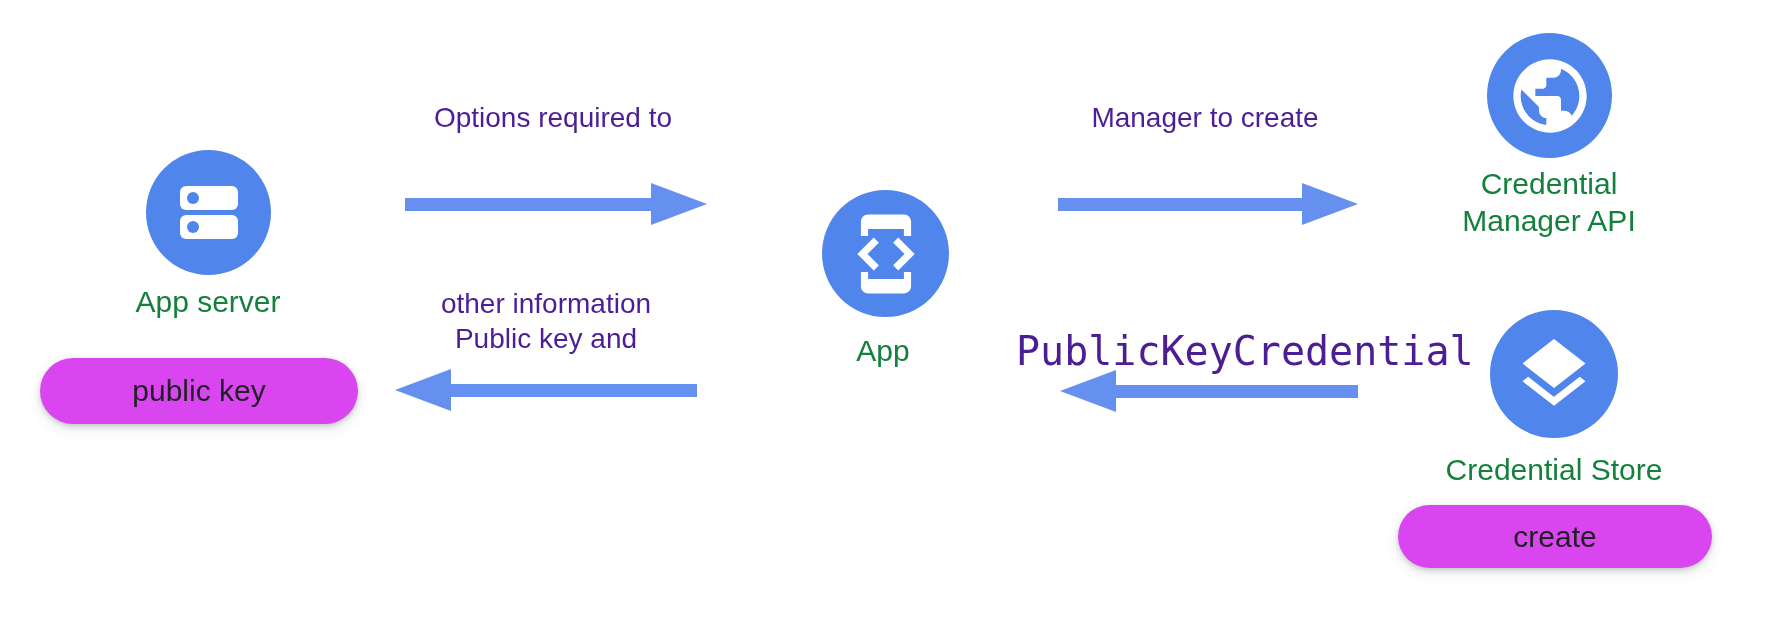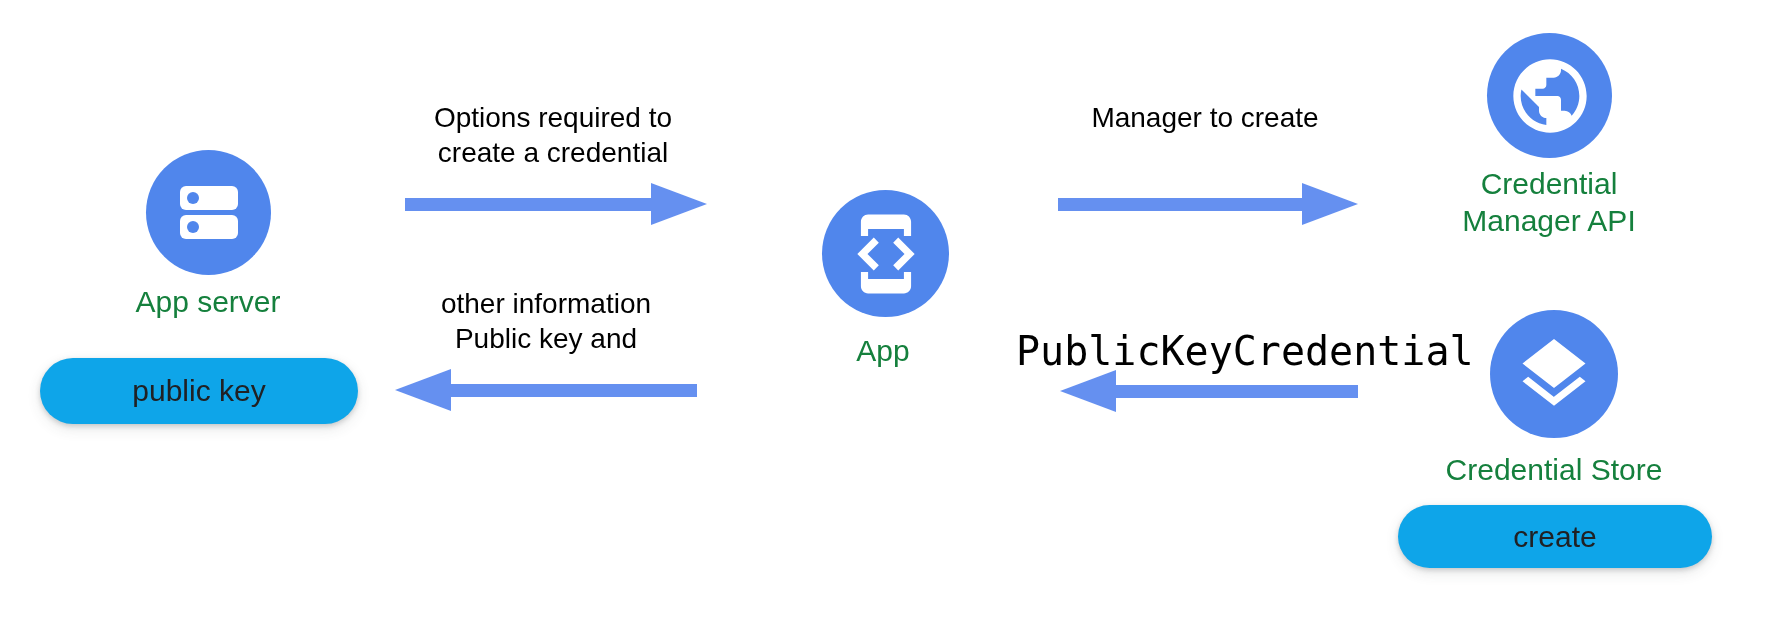--- a/index.html
+++ b/index.html
@@ -37,21 +37,21 @@
   }
   #label-app-server { left: 58px;   top: 283px; width: 300px; }
   #label-app        { left: 733px;  top: 332px; width: 300px; }
   #label-cm         { left: 1399px; top: 165px; width: 300px; }
   #label-cs         { left: 1404px; top: 451px; width: 300px; }
   .node-label span { display: block; }
 
   
   .badge-pill {
     position: absolute;
-    background: #0ea5e9;
+    background: #d946ef;
     border-radius: 40px;
     box-shadow: 0 2px 5px rgba(60,64,67,0.22), 0 5px 14px rgba(60,64,67,0.12);
     display: flex;
     align-items: center;
     justify-content: center;
     font-size: 30px;
     font-weight: 500;
     color: #202124;
   }
   #pill-public-key { left: 40px;   top: 358px; width: 318px; height: 66px; }
@@ -81,21 +81,21 @@
   #arrow-request    { left: 1058px; top: 183px; width: 300px; }
   #arrow-pubinfo    { left: 395px;  top: 369px; width: 302px; }
   #arrow-credential { left: 1060px; top: 370px; width: 298px; }
 
   .arrow-label {
     position: absolute;
     text-align: center;
     font-size: 28px;
     line-height: 35px;
     font-weight: 400;
-    color: #000000;
+    color: #4c1d95;
   }
   #label-options { left: 403px;  top: 100px; width: 300px; }
   #label-request { left: 1055px; top: 100px; width: 300px; }
   #label-pubinfo { left: 396px;  top: 286px; width: 300px; }
   #label-pkc {
     left: 1016px; top: 333px; width: 400px;
     font-family: "DejaVu Sans Mono", monospace;
     font-size: 40px;
     line-height: 36px;
   }
@@ -143,21 +143,20 @@
       <path fill="#ffffff" d="M11.99 18.54l-7.37-5.73L3 14.07l9 7 9-7-1.63-1.27-7.38 5.73zM12 16l7.36-5.73L21 9l-9-7-9 7 1.63 1.27L12 16z"></path>
     </svg>
   </div>
   <div class="node-label" id="label-cs">Credential Store</div>
   <div class="badge-pill" id="pill-passkey">
     <span>create</span>
   </div>
 
   <div class="arrow-label" id="label-options">
     <span>Options required to</span>
-    <span>create a credential</span>
   </div>
   <div class="arrow" id="arrow-options">
     <div class="shaft"></div>
     <div class="head-right"></div>
   </div>
 
   <div class="arrow-label" id="label-request">
     <span>Manager to create</span>
   </div>
   <div class="arrow" id="arrow-request">

